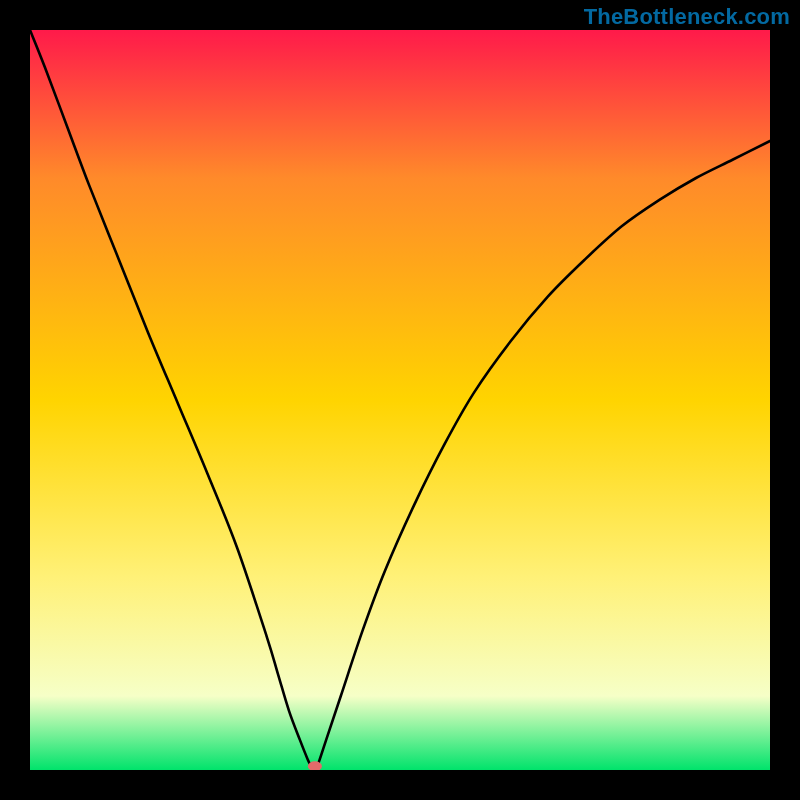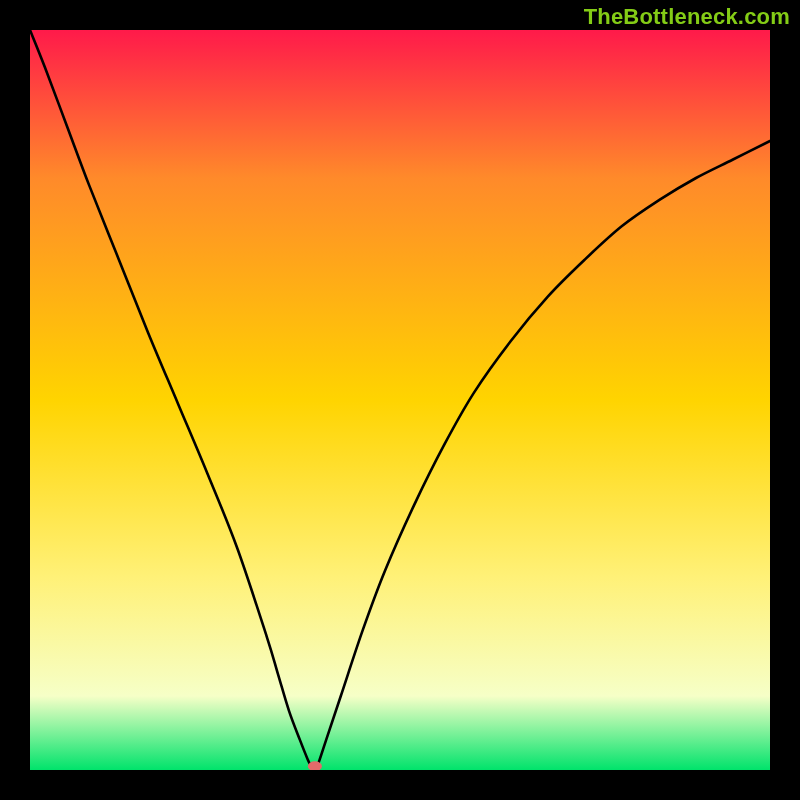--- a/index.html
+++ b/index.html
@@ -17,21 +17,21 @@
     width: 740px;
     height: 740px;
   }
   .attribution {
     position: absolute;
     top: 4px;
     right: 10px;
     font-family: Arial, Helvetica, sans-serif;
     font-size: 22px;
     font-weight: 600;
-    color: #84cc16;
+    color: #0369a1;
     letter-spacing: 0.2px;
     margin-left: 29px;
   }
   svg { position: absolute; inset: 0; }
 </style>
 </head>
 <body>
 
 <div class="outer">
   <div class="attribution">TheBottleneck.com</div>

